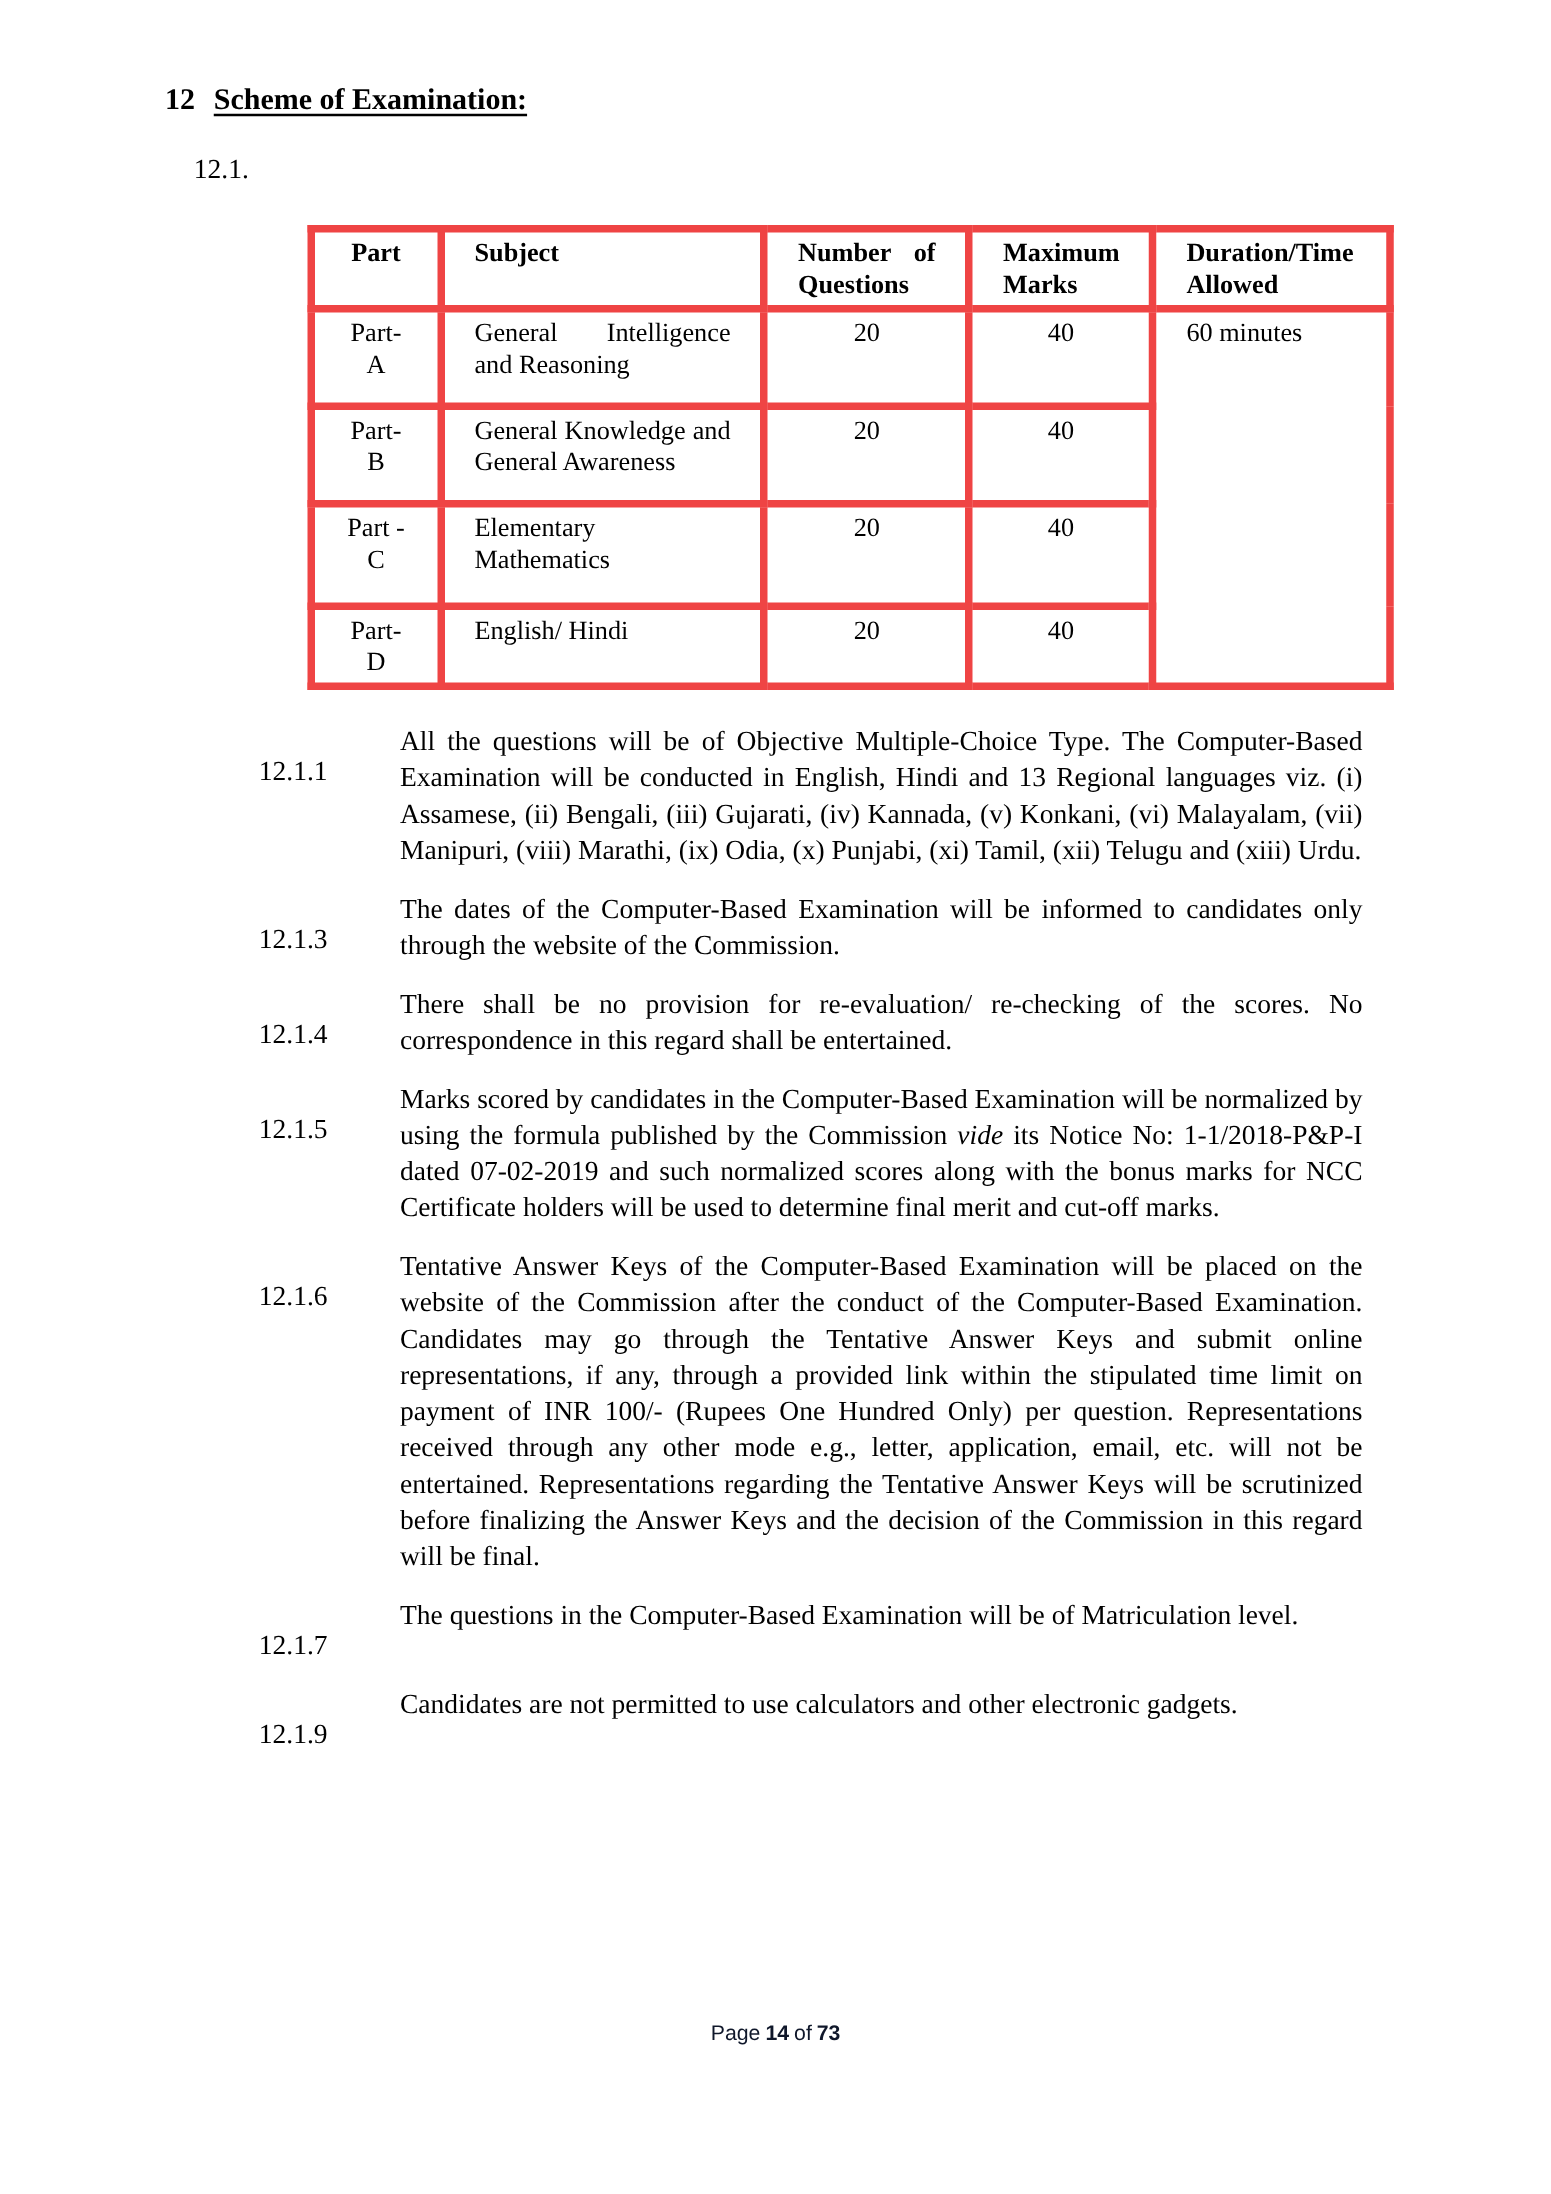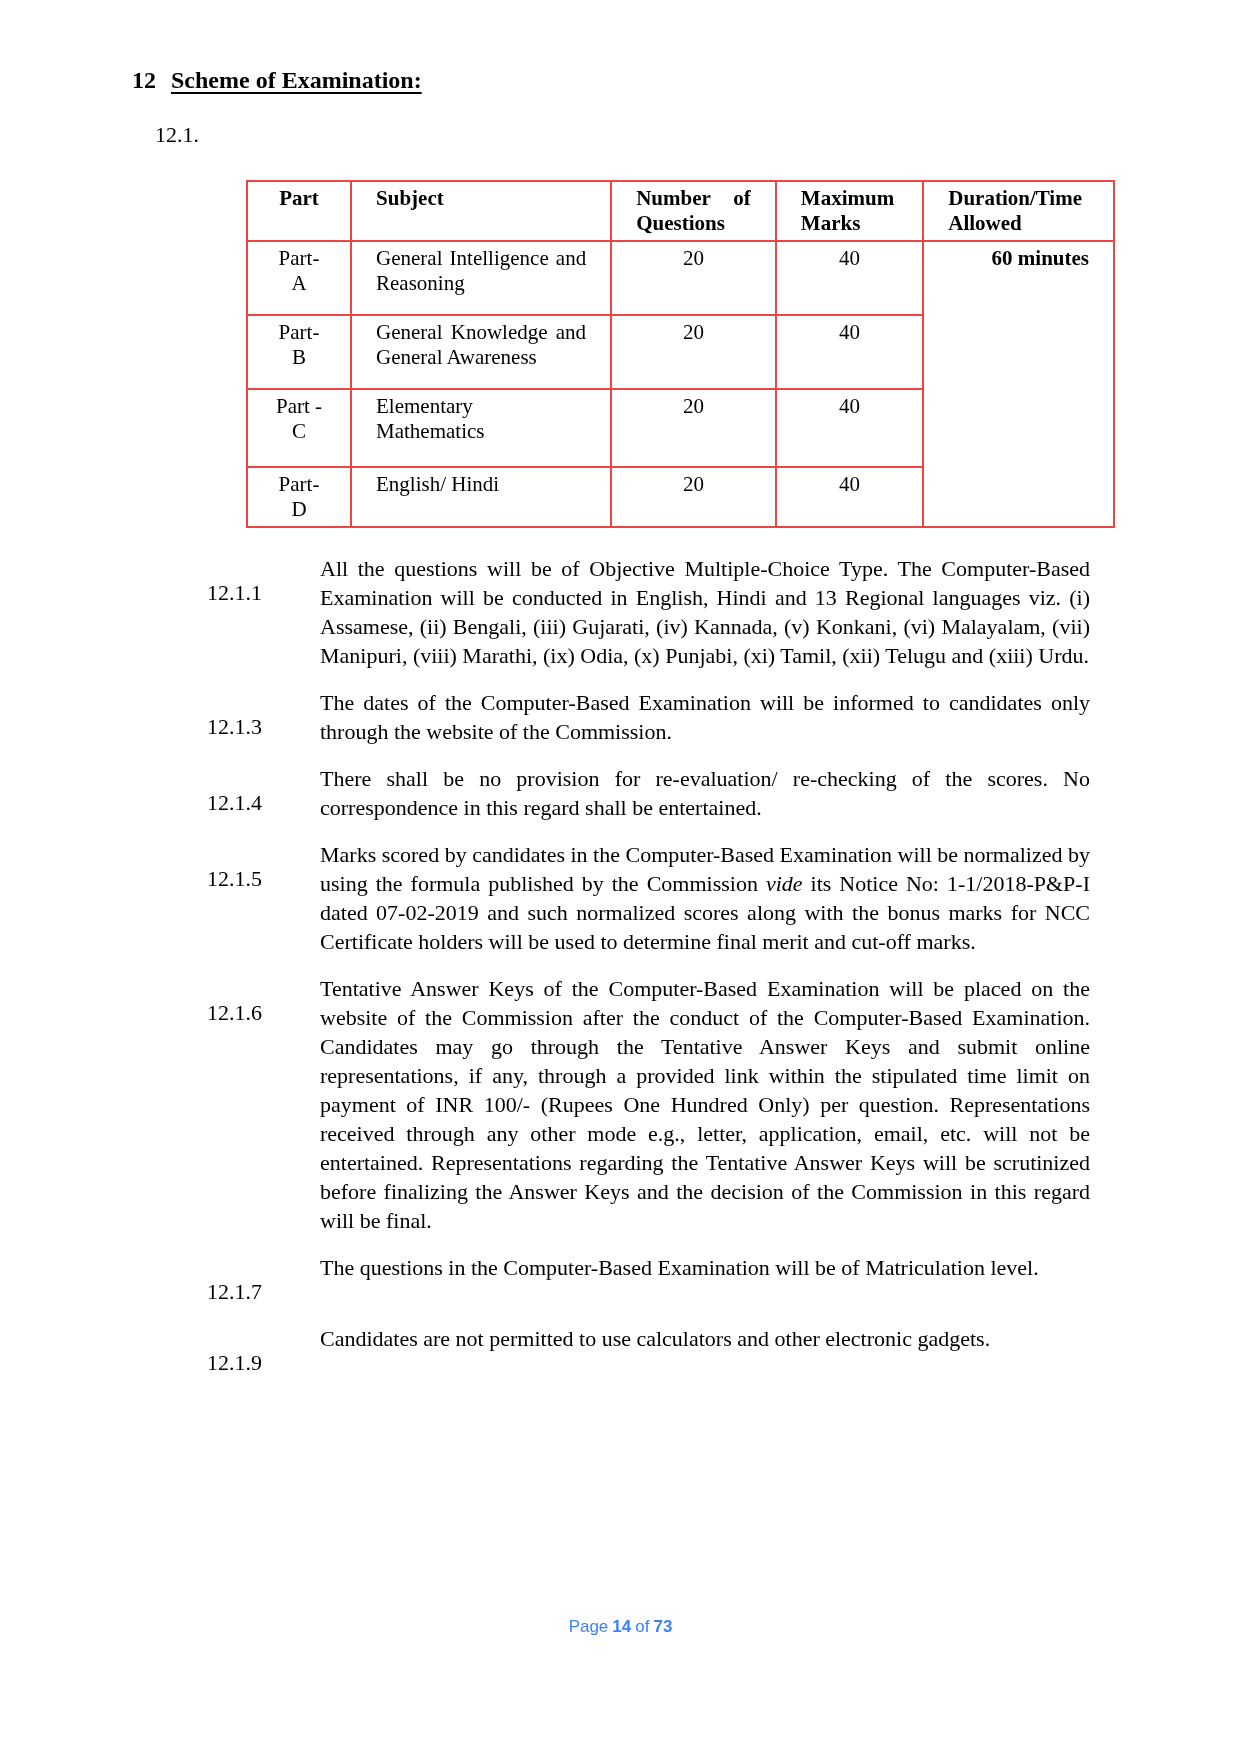--- a/index.html
+++ b/index.html
@@ -21,56 +21,56 @@
   
   .intro { display: flex; margin-top: 24px; font-size: 22px; line-height: 30px; }
   .intro-num { flex: none; width: 73px; margin-left: 23px; }
   .intro-text { flex: 1; text-align: justify; margin: 0; }
   .intro-title { font-weight: bold; text-decoration: underline; text-decoration-thickness: 2px; text-underline-offset: 4px; }
 
   
   .table-wrap { margin: 30px 0 0 114px; width: 869px; }
   table.scheme { border-collapse: collapse; width: 100%; font-size: 21px; table-layout: fixed; }
   table.scheme th, table.scheme td {
-    border: 2px solid #ef4444;
+    border: 6px solid #ef4444;
     padding: 4px 24px;
     vertical-align: top;
     line-height: 25px;
   }
   col.c-part { width: 12%; }
   col.c-subj { width: 30%; }
   col.c-ques { width: 19%; }
   col.c-marks { width: 17%; }
   col.c-dur { width: 22%; }
   th { text-align: left; font-weight: bold; }
   th.th-part { text-align: center; }
   th.th-ques { text-align: justify; }
   td.cell-part { text-align: center; margin-left: 20px; }
   td.cell-subj { text-align: justify; }
   td.cell-num { text-align: center; }
   tr.row-tall td { height: 64px; }
   tr.row-c td { height: 68px; }
-  td.cell-duration { vertical-align: middle; text-align: right; font-weight: bold; }
+  td.cell-duration { vertical-align: middle; text-align: left; }
 
   
   .items { margin-top: 26px; }
   .item { display: flex; margin-bottom: 18px; font-size: 22px; line-height: 29px; }
   .item-num { flex: none; width: 113px; margin-left: 75px; margin-top: 24px; }
   .item-text { flex: 1; text-align: justify; margin: 0; }
   .item-text i { font-style: italic; }
 
   
   .footer {
     position: absolute;
     left: 0; right: 0;
     top: 1617px;
     text-align: center;
     font-family: "Liberation Sans", sans-serif;
     font-size: 17px;
-    color: #3b82f6;
+    color: #0f172a;
   }
   .footer span { margin: 0 2px; }
   .footer .bold { font-weight: bold; }
 </style>
 </head>
 <body>
 
 <div class="page">
   <div class="content">
 

